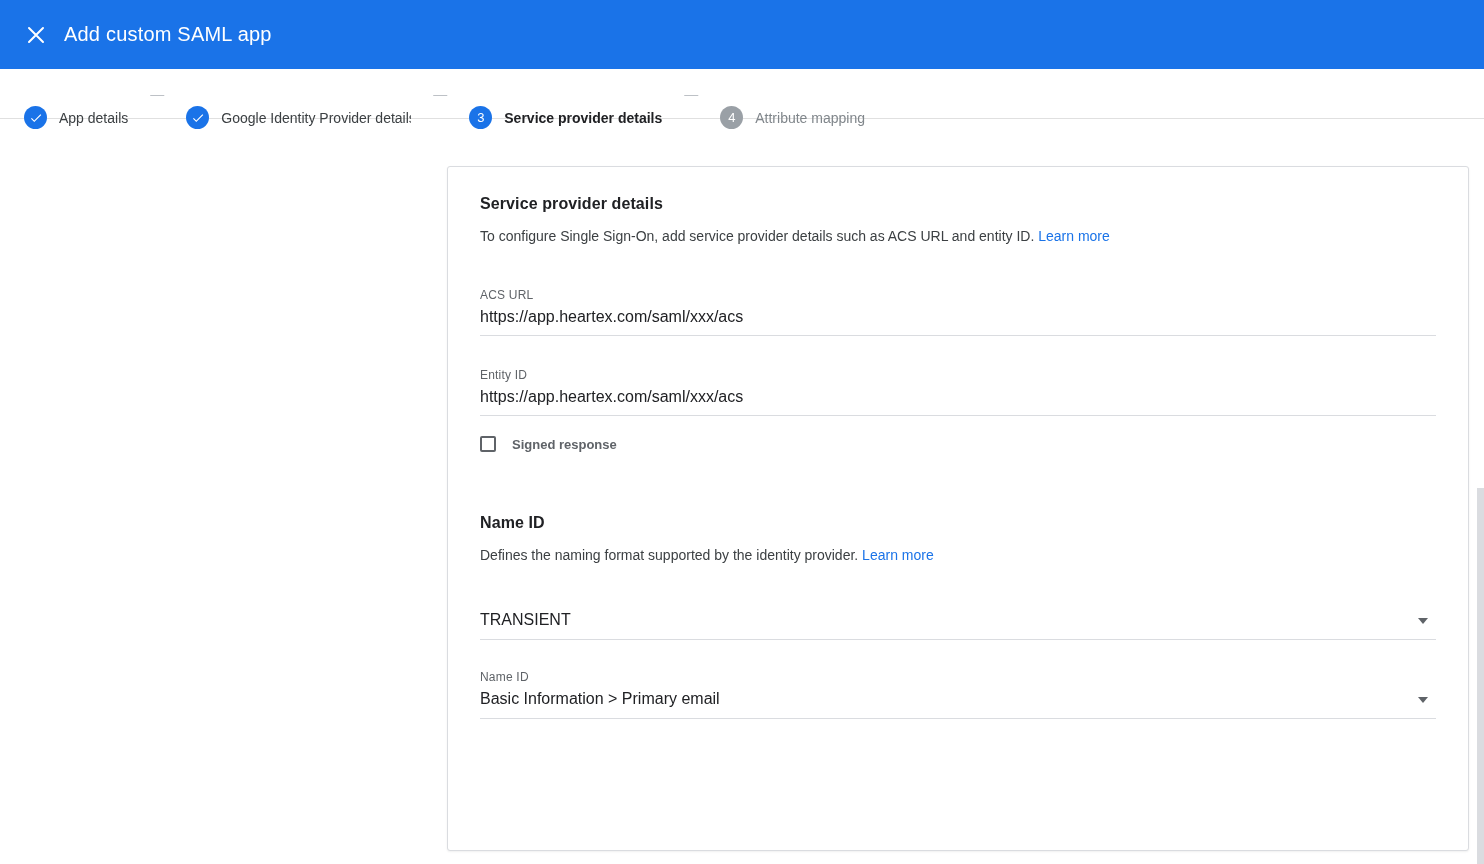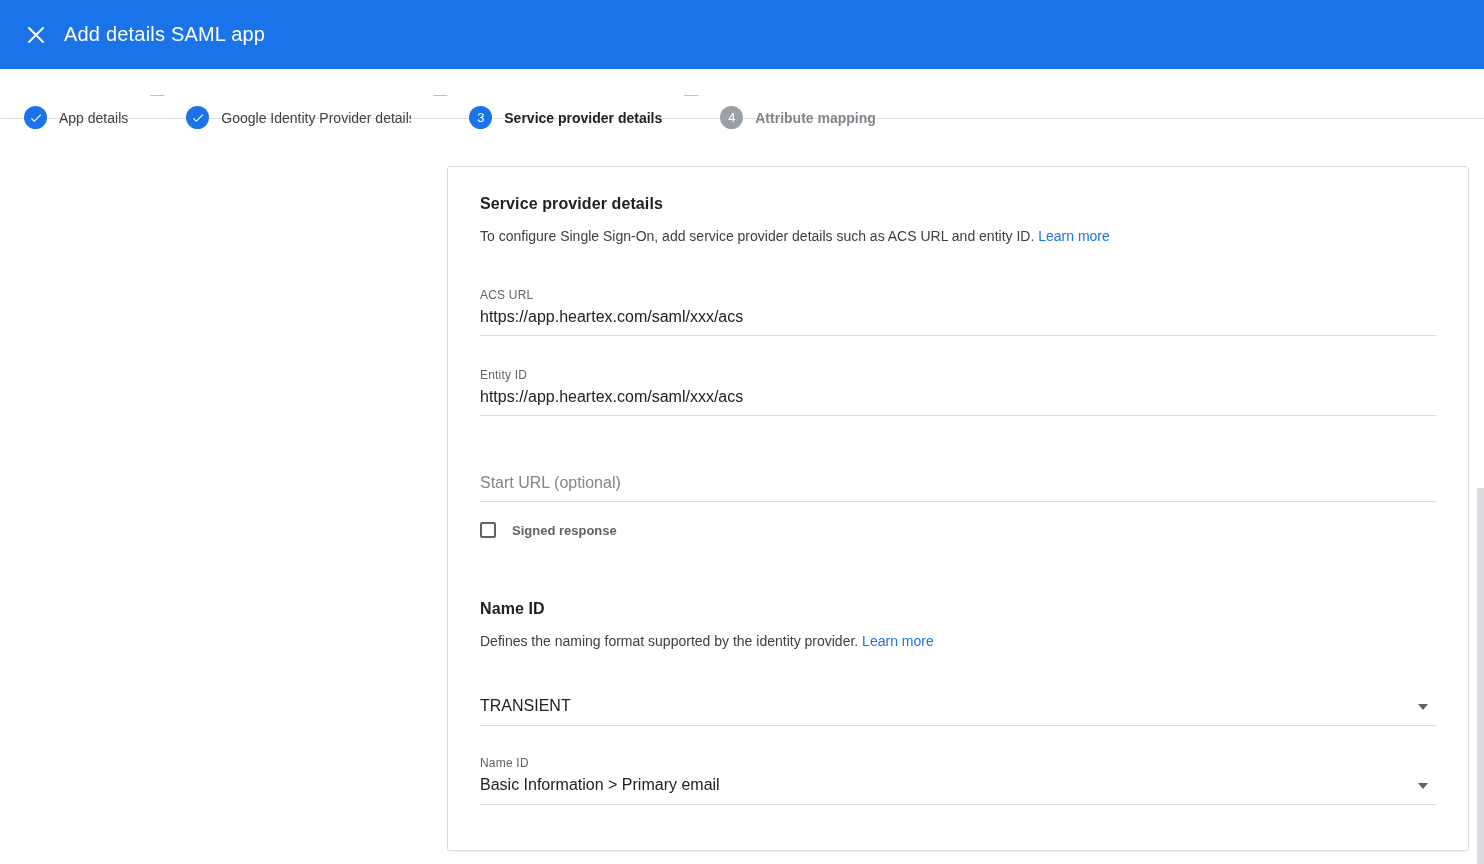--- a/index.html
+++ b/index.html
@@ -57,21 +57,21 @@
   .step-circle.inactive { background:var(--step-inactive,#9aa0a6); }
   .step-circle svg { width:14px; height:14px; display:block; }
   .step-label {
     margin-left:12px;
     font-size:14px;
     color:#3c4043;
     white-space:nowrap;
   }
   .step-label.truncate { max-width:190px; overflow:hidden; }
   .step.active .step-label { color:#202124; font-weight:700; }
-  .step.inactive .step-label { color:#80868b;font-weight:bold; }
+  .step.inactive .step-label { color:#80868b; }
   .step-sep {
     margin:0 22px;
     color:#bdc1c6;
     font-size:14px;
     user-select:none;
   }
 
   
   .card {
     position:absolute;
@@ -180,21 +180,21 @@
 </style>
 </head>
 <body>
 
 <div class="header">
   <div class="close-btn">
     <svg width="18" height="18" viewBox="0 0 18 18">
       <path d="M2 2 L16 16 M16 2 L2 16" stroke="#ffffff" stroke-width="2" stroke-linecap="round"></path>
     </svg>
   </div>
-  <div class="header-title">Add details SAML app</div>
+  <div class="header-title">Add custom SAML app</div>
 </div>
 
 <div class="stepper">
 
   <div class="step completed">
     <span class="step-circle">
       <svg viewBox="0 0 24 24">
           <path fill="#ffffff" d="M9 16.17L4.83 12l-1.42 1.41L9 19 21 7l-1.41-1.41z"></path>
         </svg>
     </span>
@@ -240,23 +240,20 @@
   <div class="field f-acs">
     <label class="field-label">ACS URL</label>
     <input class="text-input" type="text" value="https://app.heartex.com/saml/xxx/acs" style="">
   </div>
 
   <div class="field f-entity">
     <label class="field-label">Entity ID</label>
     <input class="text-input" type="text" value="https://app.heartex.com/saml/xxx/acs" style="">
   </div>
 
-  <div class="field f-start">
-    <input class="text-input" type="text" placeholder="Start URL (optional)" style="">
-  </div>
 
   <div class="checkbox-row">
     <span class="checkbox"></span>
     <span class="checkbox-label">Signed response</span>
   </div>
 
   <div class="section-title">Name ID</div>
 
   <div class="card-desc">
     <span>Defines the naming format supported by the identity provider.</span>

